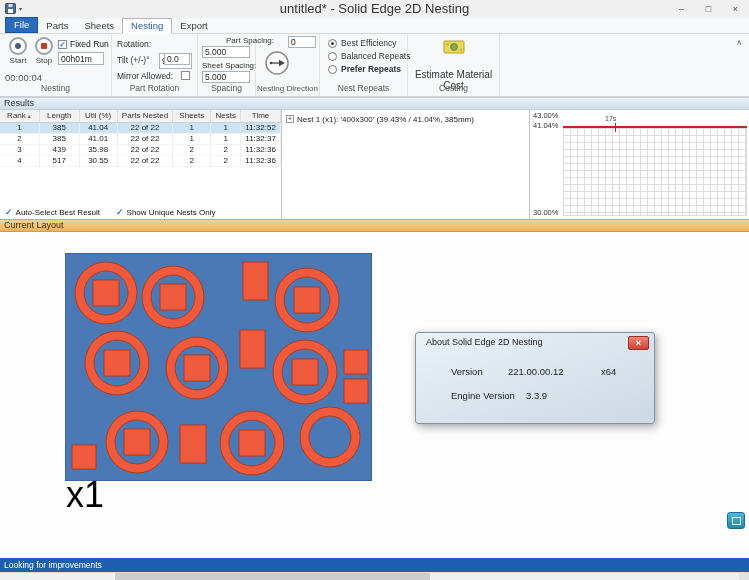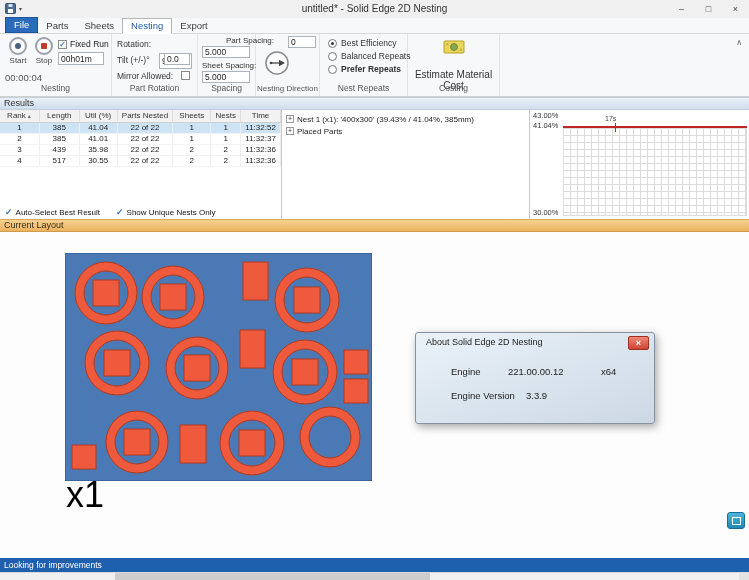--- a/index.html
+++ b/index.html
@@ -3,21 +3,21 @@
 <meta charset="utf-8">
 <style>
   * { margin:0; padding:0; box-sizing:border-box; }
   body { background:#9a9a9a; font-family:"Liberation Sans", sans-serif; }
   .app { position:relative; width:749px; height:580px; background:#fff; overflow:hidden; color:#222; }
 
   
   .titlebar { position:absolute; left:0; top:0; width:749px; height:18px; background:#f0f0f0; }
   .qat { position:absolute; left:5px; top:3px; display:flex; align-items:center; gap:3px; z-index:2; }
   .qat-arrow { font-size:6px; color:#555; }
-  .title { position:absolute; left:0; top:0; width:100%; height:18px; line-height:18px; text-align:center; font-size:10px; color:#333; }
+  .title { position:absolute; left:0; top:0; width:100%; height:18px; line-height:18px; text-align:center; font-size:13px; color:#333; }
   .win-controls { position:absolute; right:0; top:0; height:18px; display:flex; z-index:2; }
   .win-btn { width:27px; height:18px; font-size:9px; color:#444; display:flex; align-items:center; justify-content:center; }
 
   
   .tabrow { position:absolute; left:0; top:18px; width:749px; height:16px; background:#f7f8f9; border-bottom:1px solid #d8d8d8; display:flex; align-items:flex-end; padding-left:5px; gap:0; }
   .tab { font-size:9.5px; color:#3b3b3b; padding:2px 8px; line-height:11px; }
   .tab-file { background:#2a6cbb; color:#fff; border:1px solid #1d54a0; padding:1px 8px 2px; }
   .tab-active { background:#fff; border:1px solid #b5b5b5; border-bottom:1px solid #fff; color:#1f5aa8; margin-bottom:-1px; padding:1px 8px 2px; }
 
   
@@ -264,24 +264,20 @@
     <div class="check-item">
       <span class="check-glyph">✓</span>
       <span>Show Unique Nests Only</span>
     </div>
   </div>
 
   <div class="res-tree">
     <div class="tree-item">
       <span class="expander">+</span>
       <span>Nest 1 (x1): '400x300' (39.43% / 41.04%, 385mm)</span>
-    </div>
-    <div class="tree-item">
-      <span class="expander">+</span>
-      <span>Placed Parts</span>
     </div>
   </div>
 
   <div class="res-graph">
     <div class="ytick" style="left:2px; top:1px;">43.00%</div>
     <div class="ytick" style="left:2px; top:11px;text-align:center;">41.04%</div>
     <div class="ytick" style="left:2px; top:98px;">30.00%</div>
     <div class="plot-red"></div>
     <div class="plot-grid"></div>
     <div class="marker-tick"></div>
@@ -324,21 +320,21 @@
         <rect x="279" y="126" width="24" height="24" fill="#ef5a3c" stroke="#b03a20" stroke-width="1"></rect>
         <rect x="7" y="192" width="24" height="24" fill="#ef5a3c" stroke="#b03a20" stroke-width="1"></rect>
         <rect x="115" y="172" width="26" height="38" fill="#ef5a3c" stroke="#b03a20" stroke-width="1"></rect>
       </svg>
     <div class="qty">x1</div>
 
     <div class="about">
       <div style="position:absolute; left:0; top:0; width:100%; height:18px;"></div>
       <div class="about-title">About Solid Edge 2D Nesting</div>
       <div class="about-close">×</div>
-      <div class="about-text" style="left:35px; top:33px;">Engine</div>
+      <div class="about-text" style="left:35px; top:33px;">Version</div>
       <div class="about-text" style="left:92px; top:33px;">221.00.00.12</div>
       <div class="about-text" style="left:185px; top:33px;">x64</div>
       <div class="about-text" style="left:35px; top:57px;">Engine Version</div>
       <div class="about-text" style="left:110px; top:57px;">3.3.9</div>
     </div>
 
     <div class="fit-btn">
       <div class="fit-glyph"></div>
     </div>
   </div>

